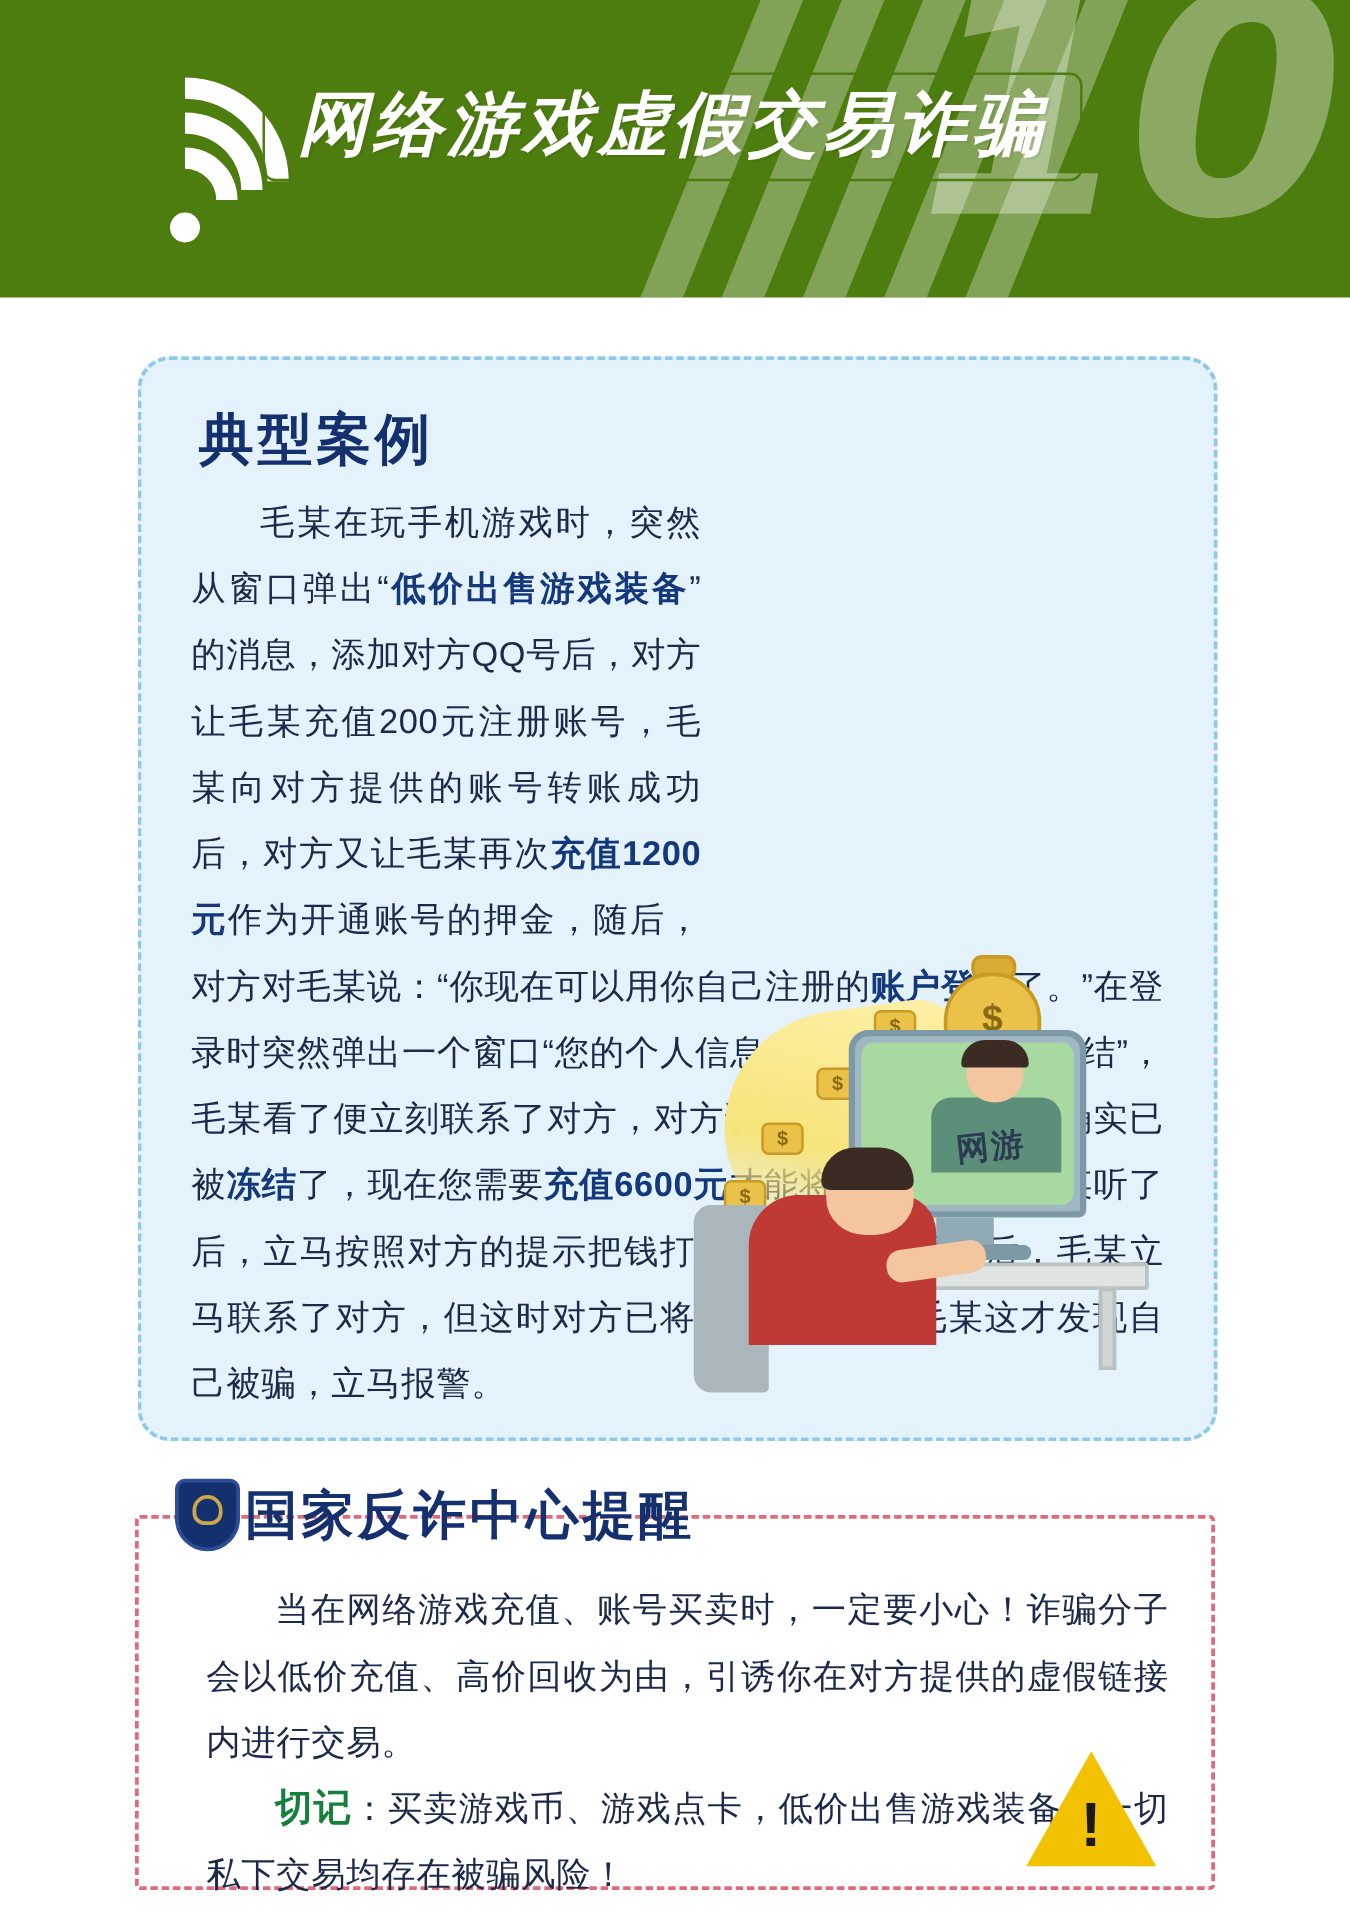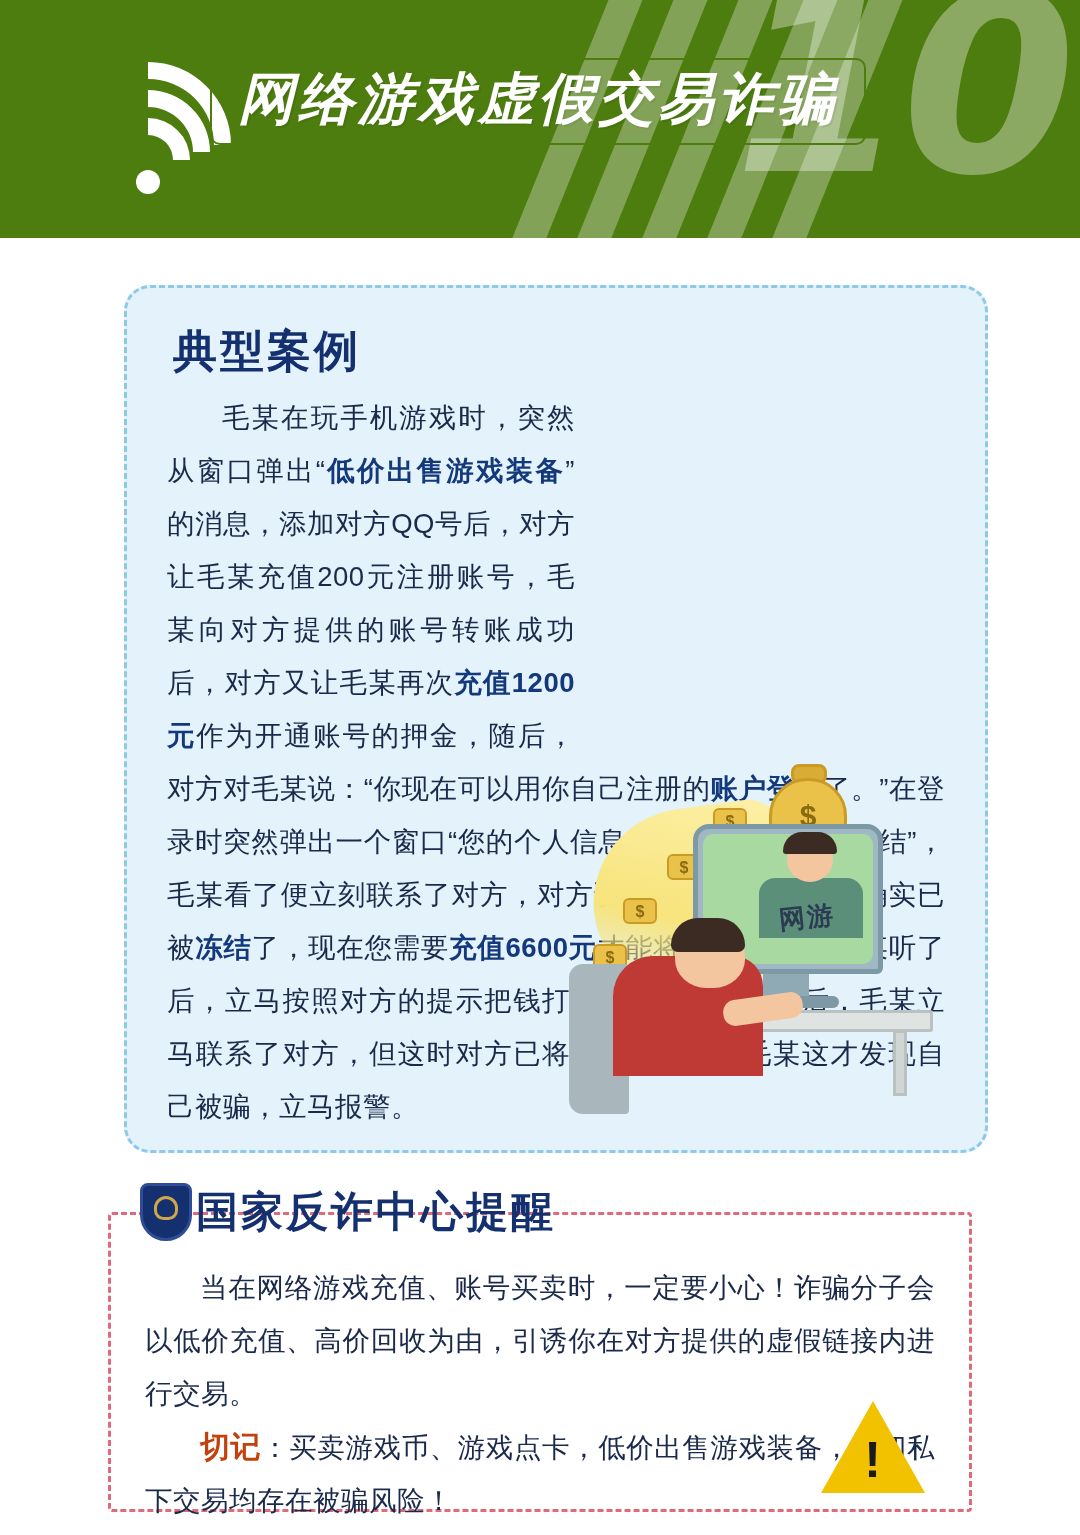--- a/index.html
+++ b/index.html
@@ -83,21 +83,21 @@
     color: #ffffff;
     letter-spacing: 4px;
     white-space: nowrap;
     line-height: 1.05;
     text-shadow: 2px 2px 0 rgba(0,0,0,0.06);
   }
 
   
   .case-card {
     position: absolute;
-    left: 124px;
+    left: 110px;
     top: 285px;
     width: 864px;
     height: 868px;
     background: #e3f2fb;
     border: 3px dashed #8fc9e8;
     border-radius: 26px;
     box-sizing: border-box;
     padding: 34px 40px 20px 40px;
   }
   .case-title {
@@ -341,26 +341,27 @@
     border-radius: 4px;
     box-sizing: border-box;
     padding: 46px 34px 10px 34px;
   }
   .reminder-body {
     font-size: 27.5px;
     line-height: 53px;
     color: #1b2a4a;
     text-align: justify;
     letter-spacing: 0.5px;
+    margin-left: 20px;
   }
   .reminder-body p { margin: 0; text-indent: 2em; }
   .note-key {
     font-size: 30px;
     font-weight: bold;
-    color: #c2410c;
+    color: #15803d;
   }
   .warn-tri {
     position: absolute;
     right: 44px;
     bottom: 16px;
     width: 0; height: 0;
     border-left: 52px solid transparent;
     border-right: 52px solid transparent;
     border-bottom: 92px solid #f2c200;
   }

